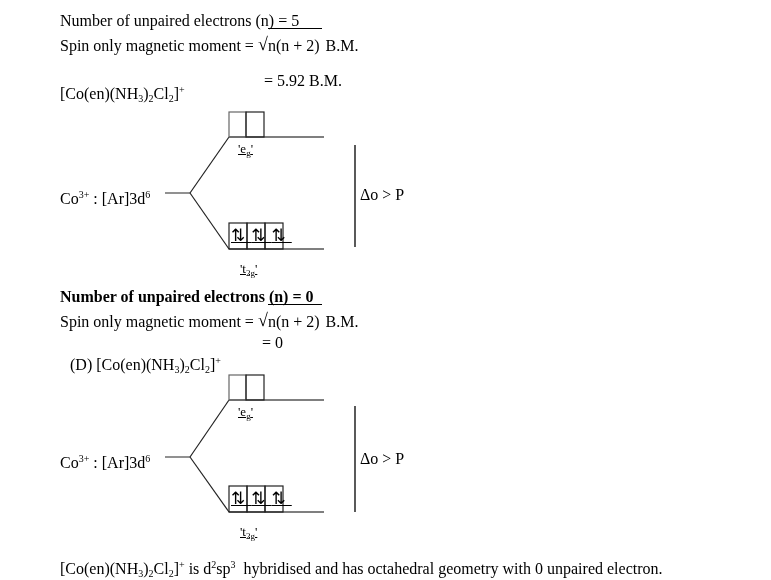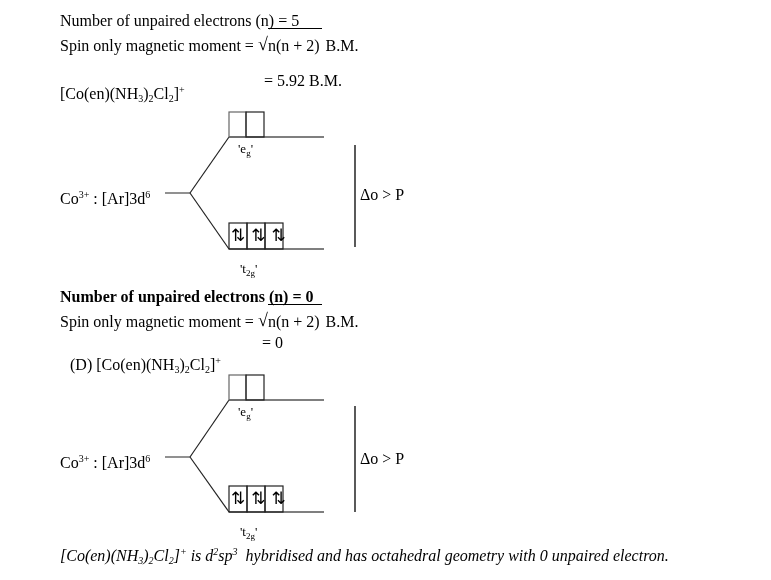--- a/index.html
+++ b/index.html
@@ -8,21 +8,21 @@
       font-family: "Liberation Serif", serif; color: #000; font-size: 16px;
     }
     .t { position: absolute; white-space: nowrap; line-height: 1; }
     sub, sup { font-size: 10px; line-height: 0; }
     sup { vertical-align: 6px; }
     sub { vertical-align: -3px; }
     .sqrt { display: inline-block; position: relative; padding-left: 10px; }
     .sqrt .rad { position: absolute; left: 0; top: -3px; font-size: 18px; }
     .sqrt .over { border-top: 1px solid #000; padding-top: 8px; padding-right: 2px; }
     svg.diag { position: absolute; left: 0; top: 0; }
-    .lbl { position: absolute; white-space: nowrap; font-size: 13px; line-height: 1; }
+    .lbl { position: absolute; white-space: nowrap; font-size: 13px; line-height: 1; text-decoration: underline; }
     .lbl sub { font-size: 9px; }
   </style>
 </head>
 <body>
 
 <div class="t" style="left:60px; top:13px;">
   <span>Number of unpaired electrons (n) = </span><span>5</span>
 </div>
 <div class="t" style="left:60px; top:38px;">
   <span>Spin only magnetic moment = </span>
@@ -86,15 +86,15 @@
   <rect x="265" y="486" width="18" height="26" fill="none" stroke="#222" stroke-width="1.2"></rect>
   <line x1="355" y1="406" x2="355" y2="512" stroke="#000" stroke-width="1.3"></line>
 </svg>
 <div class="lbl" style="left:231px; top:490px; font-size:17px; letter-spacing:6px;">
   <span>⇅</span><span>⇅</span><span>⇅</span>
 </div>
 <div class="lbl" style="left:238px; top:405px;"><span>'e</span><sub>g</sub>'</div>
 <div class="lbl" style="left:240px; top:525px;"><span>'t</span><sub>2g</sub>'</div>
 <div class="t" style="left:360px; top:451px;">Δo &gt; P</div>
 
-<div class="t" style="left:60px; top:548px;font-style:italic;">
+<div class="t" style="left:60px; top:561px;">
   <span>[Co(en)(NH</span><sub>3</sub><span>)</span><sub>2</sub><span>Cl</span><sub>2</sub><span>]</span><sup>+</sup><span> is d</span><sup>2</sup><span>sp</span><sup>3</sup><span style="white-space:pre;">  hybridised and has octahedral geometry with 0 unpaired electron.</span>
 </div>
 
 </body></html>

